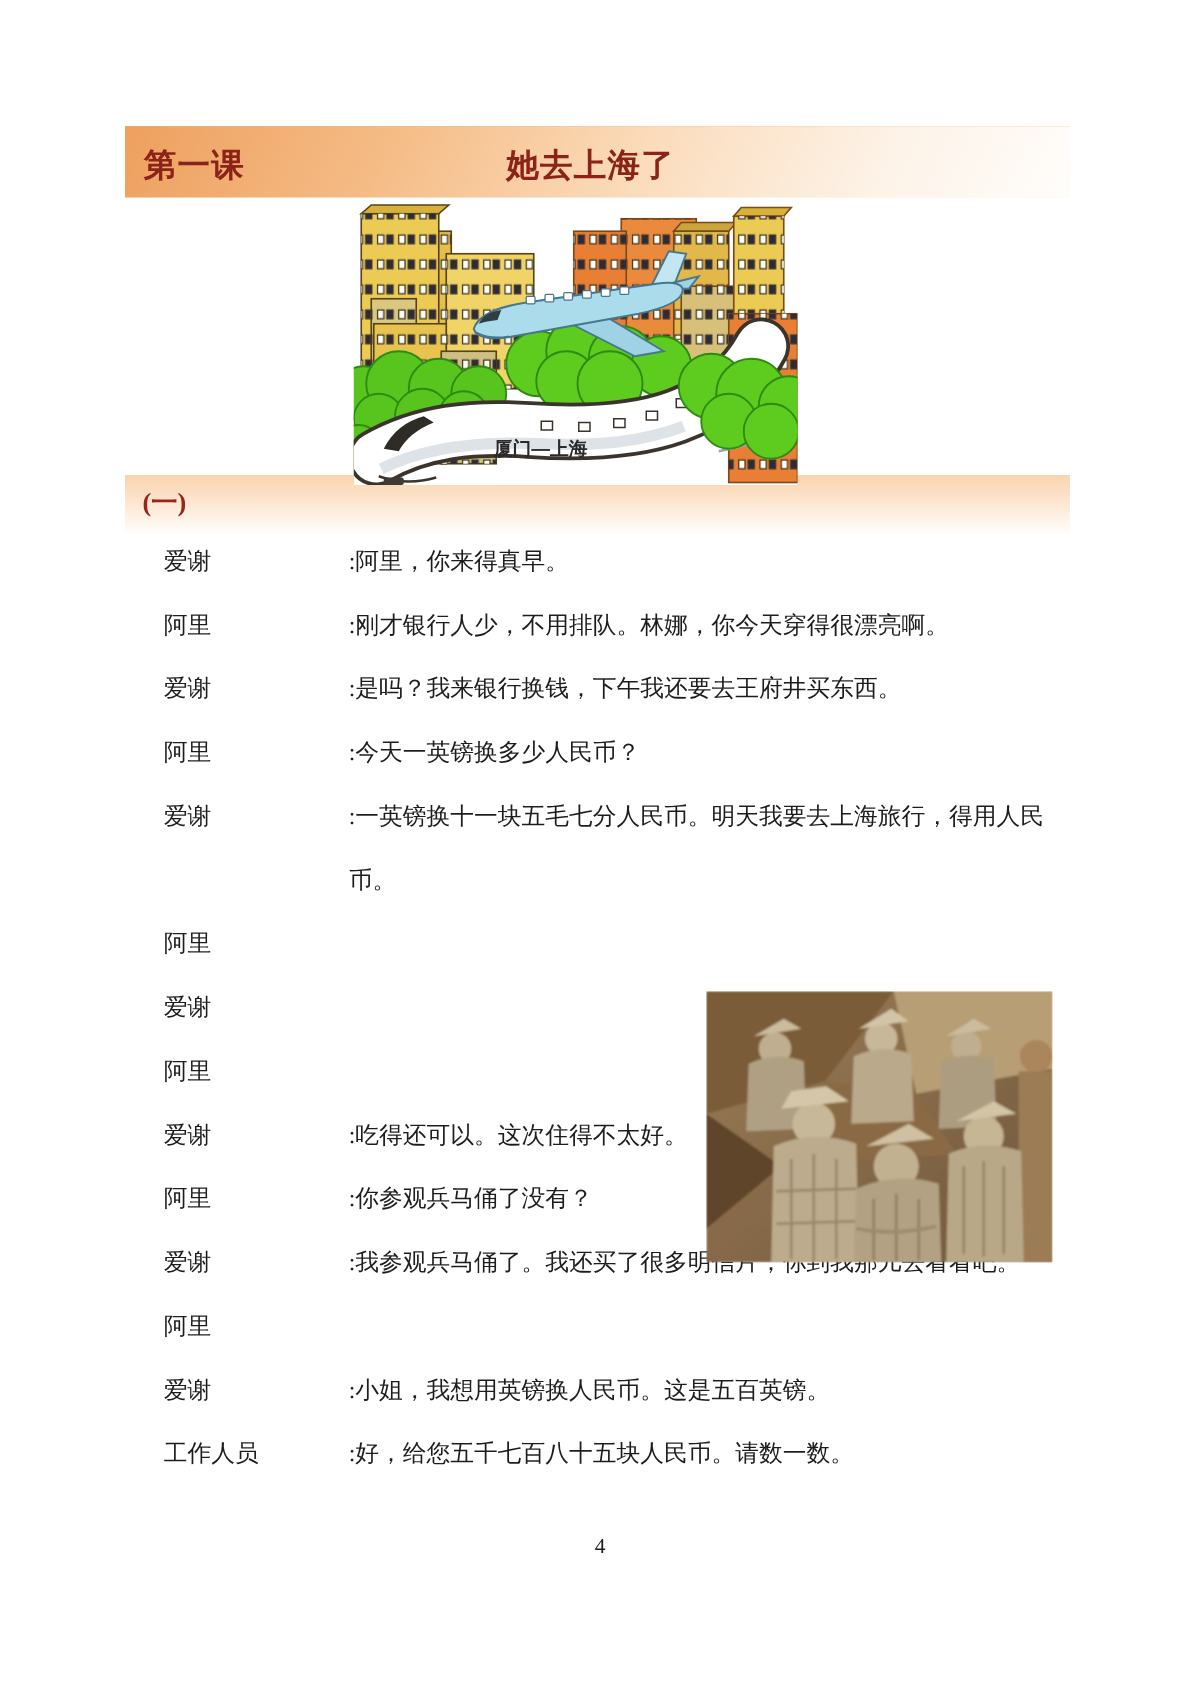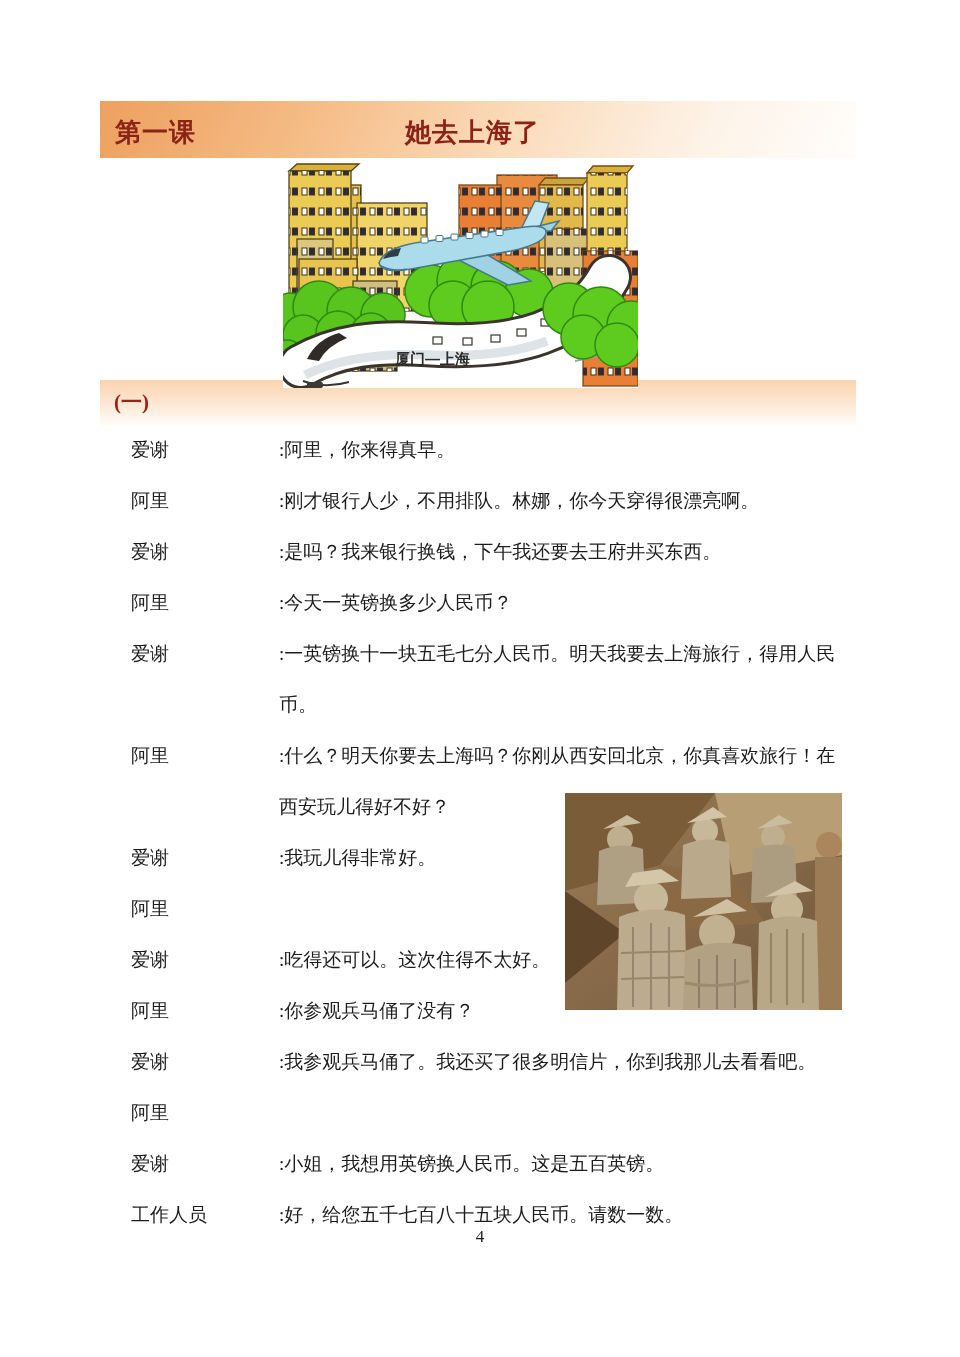--- a/index.html
+++ b/index.html
@@ -179,25 +179,23 @@
     <div class="row">
         <span class="speaker">阿里</span>
         <p class="line">:今天一英镑换多少人民币？</p>
       </div>
     <div class="row">
         <span class="speaker">爱谢</span>
         <p class="line">:一英镑换十一块五毛七分人民币。明天我要去上海旅行，得用人民币。</p>
       </div>
     <div class="row">
         <span class="speaker">阿里</span>
-        <p class="line">:什么？明天你要去上海吗？你刚从西安回北京，你真喜欢旅行！在西安玩儿得好不好？</p>
-      </div>
-    <div class="row">
-        <span class="speaker">爱谢</span>
-        <p class="line">:我玩儿得非常好。</p>
+      </div>
+    <div class="row">
+        <span class="speaker">爱谢</span>
       </div>
     <div class="row">
         <span class="speaker">阿里</span>
       </div>
     <div class="row">
         <span class="speaker">爱谢</span>
         <p class="line">:吃得还可以。这次住得不太好。</p>
       </div>
     <div class="row">
         <span class="speaker">阿里</span>

